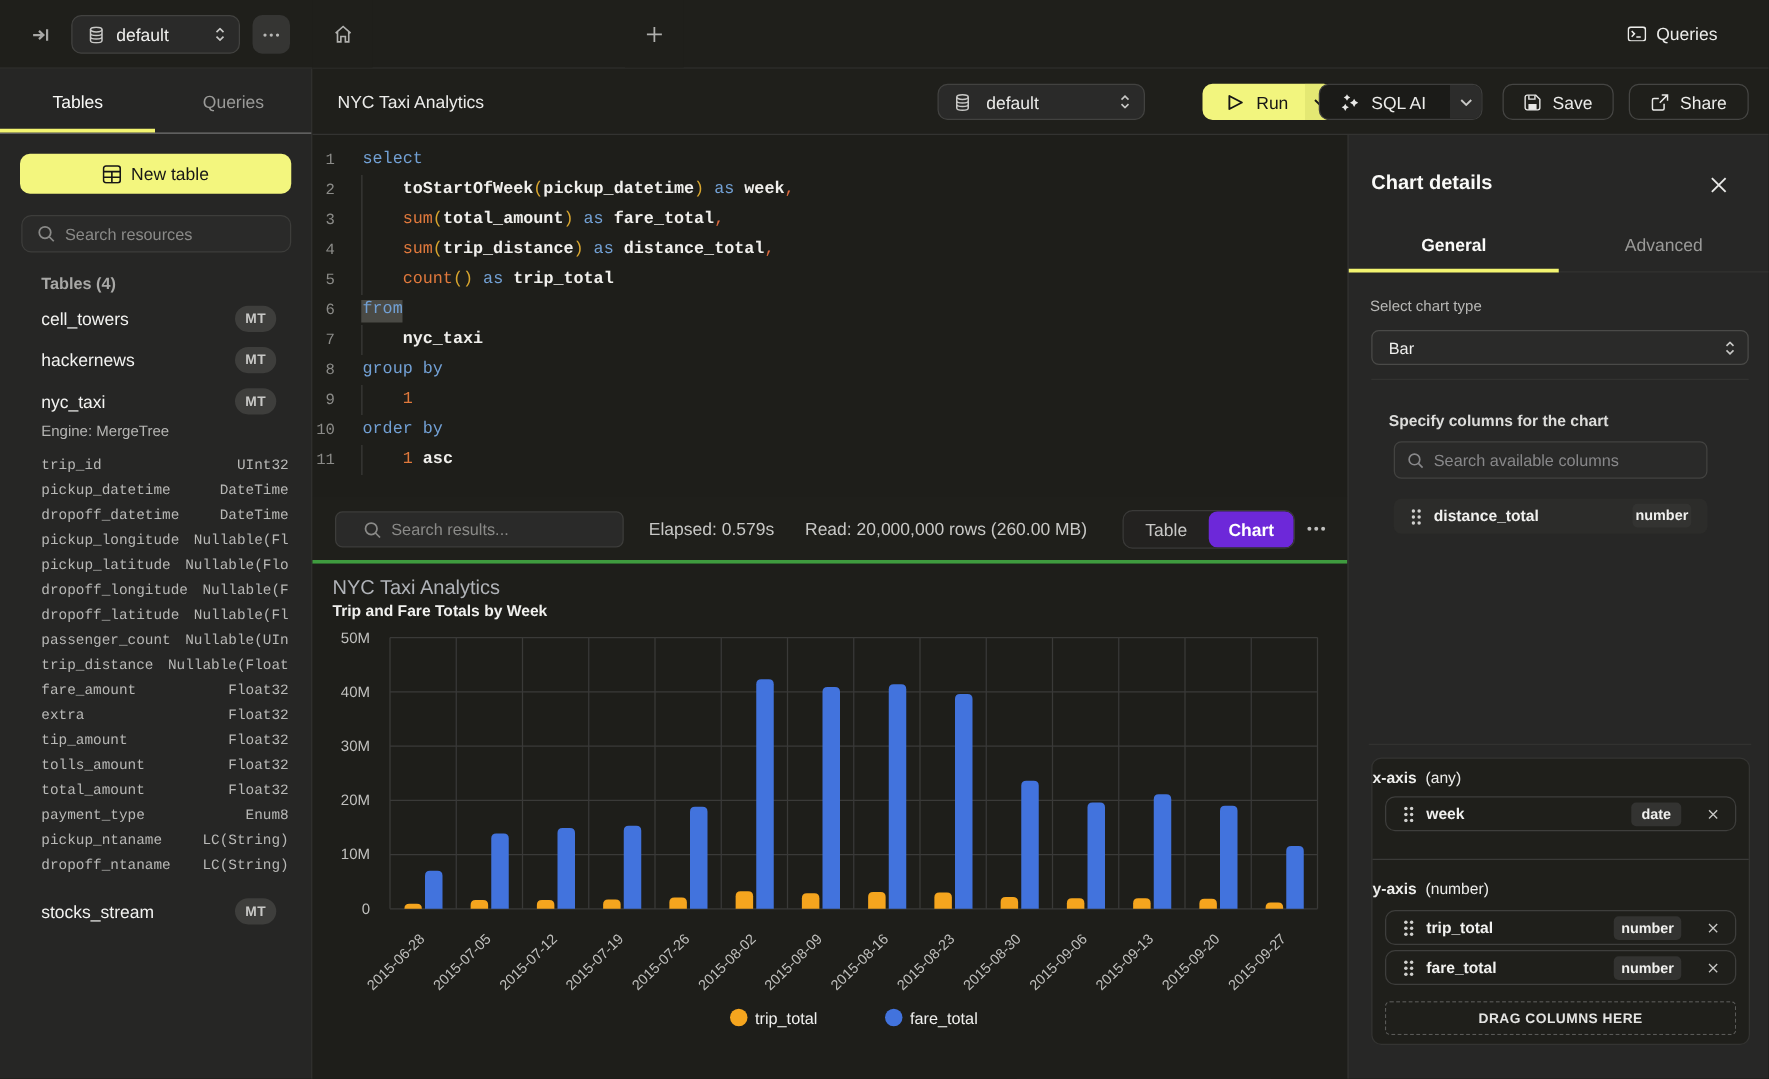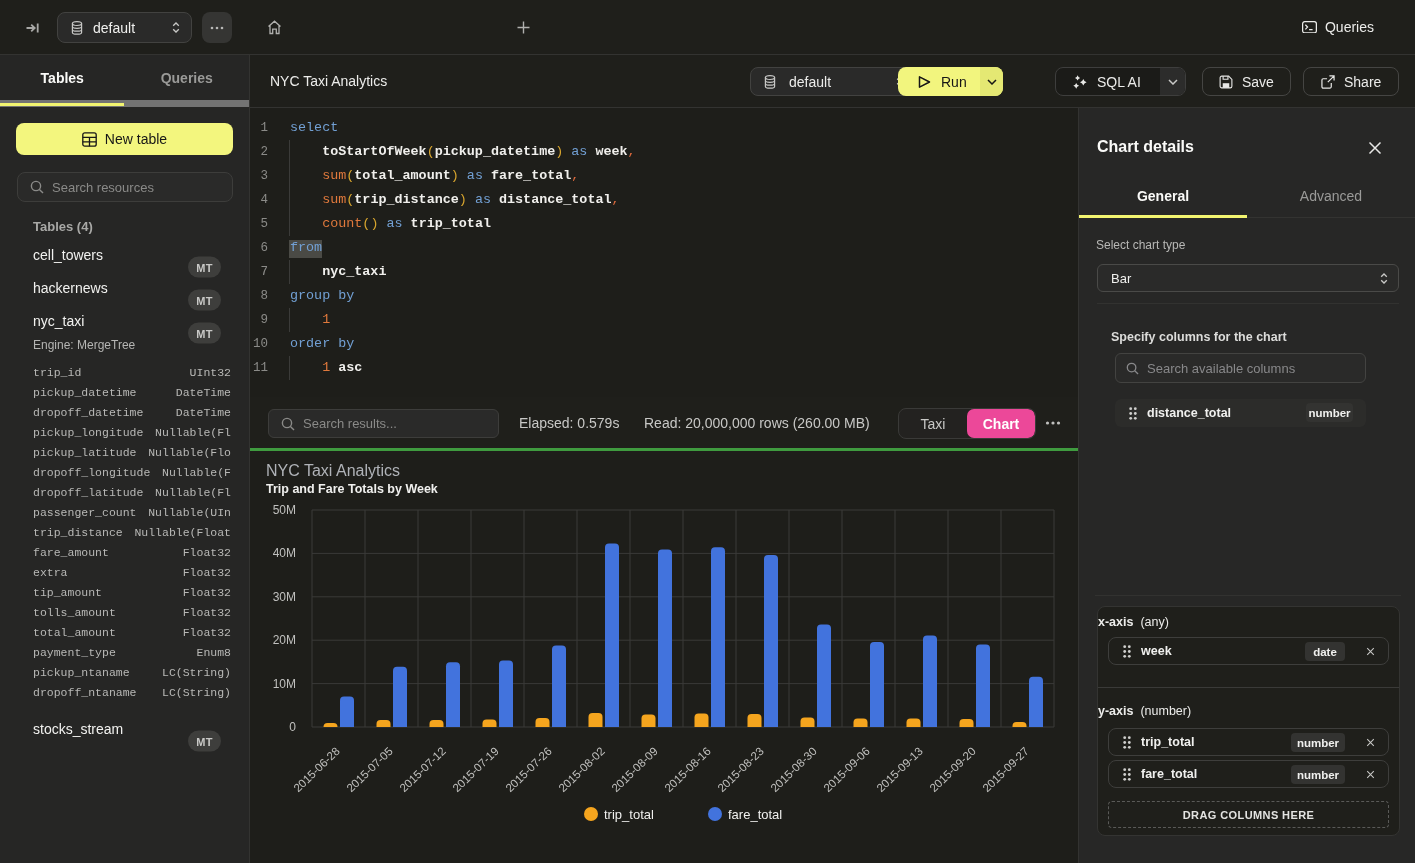--- a/index.html
+++ b/index.html
@@ -18,54 +18,54 @@
 
   
   #tabstrip { left:250px; top:0; width:1165px; height:55px; background:#1f1f1b; border-bottom:1px solid #333331; }
   #homecell { left:0; top:0; width:48px; height:54px; background:#1f1f1b; display:flex; align-items:center; justify-content:center; }
   #activetab { left:48px; top:0; width:202px; height:54px; background:#272726; display:flex; align-items:center; }
   #pluscell { left:250px; top:0; width:47px; height:54px; background:#1f1f1b; display:flex; align-items:center; justify-content:center; }
   #queriesbtn { right:41px; top:0; height:54px; display:flex; align-items:center; gap:8px; font-size:14px; color:#ececea; }
 
   
   #sidebar { left:0; top:55px; width:250px; height:808px; background:#262625; border-right:1px solid #333331; }
-  #sidetabs { left:0; top:0; width:249px; height:52px; border-bottom:7px solid #737373; display:flex;font-weight:bold; }
+  #sidetabs { left:0; top:0; width:249px; height:52px; border-bottom:1px solid #737373; display:flex; }
   .sidetab { width:50%; display:flex; align-items:center; justify-content:center; font-size:14px; }
   #tab-underline { left:0; top:48px; width:124px; height:3px; background:#f2f470; }
   #newtable { left:16px; top:68px; width:217px; height:32px; background:#f3f67e; border-radius:8px; display:flex; align-items:center; justify-content:center; gap:8px; color:#161616; font-size:14px; }
   #sidesearch { left:17px; top:117px; width:216px; height:30px; border:1px solid #3d3d3b; background:#2a2a29; border-radius:8px; display:flex; align-items:center; gap:8px; padding-left:12px; color:#8a8a88; font-size:13px; }
   #tablescount { left:33px; top:164px; font-size:13px; font-weight:bold; color:#a8a8a6;text-align:right; }
   .trow { left:0; width:249px; height:34px; }
   .tname { position:absolute; left:33px; top:50%; transform:translateY(-50%); font-size:14px; color:#f2f2f0; }
-  .mtpill { position:absolute; left:188px; top:50%; transform:translateY(-50%); width:33px; height:21px; background:#3e3e3c; border-radius:11px; color:#c8c8c6; font-size:11px; font-weight:bold; display:flex; align-items:center; justify-content:center; letter-spacing:.3px;margin-top:12px; }
+  .mtpill { position:absolute; left:188px; top:50%; transform:translateY(-50%); width:33px; height:21px; background:#3e3e3c; border-radius:11px; color:#c8c8c6; font-size:11px; font-weight:bold; display:flex; align-items:center; justify-content:center; letter-spacing:.3px; }
   #engine { left:33px; top:283px; font-size:12px; color:#b5b5b3; }
   .col { position:absolute; left:33px; font-size:11.5px; color:#b8b8b6; }
   .typ { position:absolute; right:18px; font-size:11.5px; color:#b8b8b6; }
 
   
   #mainheader { left:250px; top:55px; width:1165px; height:53px; background:#1f1f1b; border-bottom:1px solid #333331; }
   #mh-title { left:20px; top:50%; transform:translateY(-50%); font-size:14px; color:#ececea; }
   .hbtn { position:absolute; top:12px; height:29px; border:1px solid #454543; border-radius:8px; display:flex; align-items:center; font-size:14px; color:#ececea; }
 
   
   #editor { left:250px; top:108px; width:828px; height:289px; background:#1e1e1a; }
   #gutter { left:0; top:8px; width:18px; text-align:right; font-size:12.5px; line-height:24px; color:#8b8b88; font-family:"Liberation Mono",monospace; }
   #code { left:40px; top:8px; font-size:13.4px; line-height:24px; font-family:"Liberation Mono",monospace; color:#ececea; white-space:pre; }
   .kw { color:#72a0d4; } .fn { color:#e0793c; } .pa { color:#d9a62e; } .cm { color:#dc693c; } .id { font-weight:bold; color:#f0efec; } .nu { color:#e0793c; }
   .guide { position:absolute; left:39px; width:1px; background:#3b3b39; }
   #fromsel { left:39px; top:132px; width:33px; height:18px; background:#4a4a45; }
 
   
   #toolbar { left:250px; top:397px; width:828px; height:51px; background:#1f1f1b; }
-  #rsearch { left:18px; top:12px; width:231px; height:29px; border:1px solid #3d3d3b; background:#2a2a29; border-radius:6px; display:flex; align-items:center; gap:8px; padding-left:12px; color:#8a8a88; font-size:13px; }
+  #rsearch { left:18px; top:12px; width:231px; height:29px; border:1px solid #3d3d3b; background:#2a2a29; border-radius:6px; display:flex; align-items:center; gap:8px; padding-left:22px; color:#8a8a88; font-size:13px; }
   #elapsed { left:269px; top:50%; transform:translateY(-50%); font-size:14px; color:#c8c8c6; }
   #readrows { left:394px; top:50%; transform:translateY(-50%); font-size:14px; color:#c8c8c6; }
   #toggle { left:648px; top:11px; width:138px; height:31px; border:1px solid #3a3a38; background:#232220; border-radius:8px; display:flex; overflow:hidden; }
   .togseg { width:50%; display:flex; align-items:center; justify-content:center; font-size:14px; }
-  #tog-chart { background:#ec4899; border-radius:7px; color:#fff; }
+  #tog-chart { background:#6d28d9; border-radius:7px; color:#fff; }
   #tbdots { left:795px; top:50%; transform:translateY(-50%); color:#c0c0be; }
   #splitter { left:250px; top:448px; width:828px; height:3px; background:#3f9b3f; }
 
   
   #chart { left:250px; top:451px; width:828px; height:412px; background:#1e1e1a; }
   #ch-title { left:16px; top:11px; font-size:16px; color:#b0b3b8; }
   #ch-sub { left:16px; top:31px; font-size:12.5px; font-weight:bold; color:#f0f0ee; }
 
   
   #rpanel { left:1078px; top:108px; width:337px; height:755px; background:#272726; border-left:1px solid #333331; }
@@ -213,21 +213,21 @@
     <div class="hbtn" style="left:500px;width:166px;background:#2a2a29;border-color:#424240">
       <svg style="margin-left:13px" width="12" height="14" viewBox="0 0 12 14" fill="none" stroke="#c8c8c6" stroke-width="1.2">
           <ellipse cx="6" cy="2.6" rx="4.6" ry="1.9"></ellipse>
           <path d="M1.4 2.6 V11.4 C1.4 12.4 3.5 13.2 6 13.2 C8.5 13.2 10.6 12.4 10.6 11.4 V2.6 M1.4 5.5 C1.4 6.5 3.5 7.3 6 7.3 C8.5 7.3 10.6 6.5 10.6 5.5 M1.4 8.4 C1.4 9.4 3.5 10.2 6 10.2 C8.5 10.2 10.6 9.4 10.6 8.4"></path>
         </svg>
       <span style="margin-left:13px">default</span>
       <svg style="margin-left:auto;margin-right:11px" width="8" height="11" viewBox="0 0 10 13" fill="none" stroke="#c8c8c6" stroke-width="1.6">
           <path d="M1.5 4.3 L5 0.8 L8.5 4.3 M1.5 8.7 L5 12.2 L8.5 8.7"></path>
         </svg>
     </div>
-    <div class="hbtn" style="left:648px;width:105px;background:#f2f57e;border:none;height:29px;color:#161616;overflow:hidden">
+    <div class="hbtn" style="left:712px;width:105px;background:#f2f57e;border:none;height:29px;color:#161616;overflow:hidden">
       <svg style="margin-left:20px" width="13" height="14" viewBox="0 0 13 14" fill="none" stroke="#161616" stroke-width="1.5" stroke-linejoin="round">
           <path d="M1.5 1.8 L11.5 7 L1.5 12.2 Z"></path>
         </svg>
       <span style="margin-left:10px">Run</span>
       <div style="margin-left:auto;width:23px;height:29px;background:#e4e873;display:flex;align-items:center;justify-content:center">
         <svg width="10" height="6" viewBox="0 0 10 6" fill="none" stroke="#161616" stroke-width="1.5">
             <path d="M1 1 L5 5 L9 1"></path>
           </svg>
       </div>
     </div>
@@ -284,21 +284,21 @@
     <div id="rsearch" class="abs">
       <svg width="14" height="14" viewBox="0 0 14 14" fill="none" stroke="#8a8a88" stroke-width="1.4">
           <circle cx="6" cy="6" r="4.6"></circle>
           <path d="M9.4 9.4 L13 13"></path>
         </svg>
       <span>Search results...</span>
     </div>
     <div id="elapsed" class="abs">Elapsed: 0.579s</div>
     <div id="readrows" class="abs">Read: 20,000,000 rows (260.00 MB)</div>
     <div id="toggle" class="abs">
-      <div class="togseg" style="color:#c8c8c6">Taxi</div>
+      <div class="togseg" style="color:#c8c8c6">Table</div>
       <div class="togseg" id="tog-chart" style="font-weight:bold">Chart</div>
     </div>
     <div id="tbdots" class="abs">
         <svg width="16" height="4" viewBox="0 0 16 4">
           <circle cx="2.5" cy="2" r="1.6" fill="#c0c0be"></circle>
           <circle cx="8" cy="2" r="1.6" fill="#c0c0be"></circle>
           <circle cx="13.5" cy="2" r="1.6" fill="#c0c0be"></circle>
         </svg>
       </div>
   </div>

